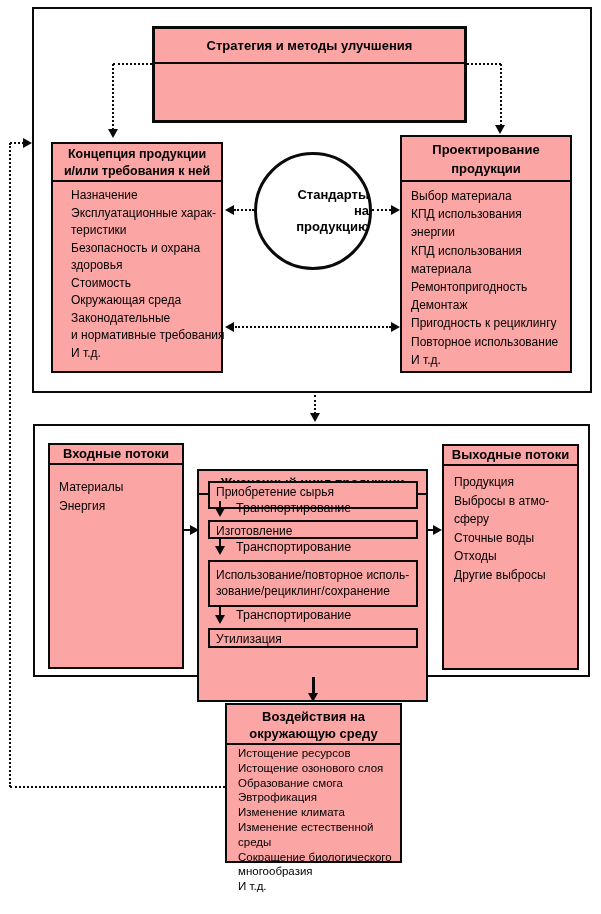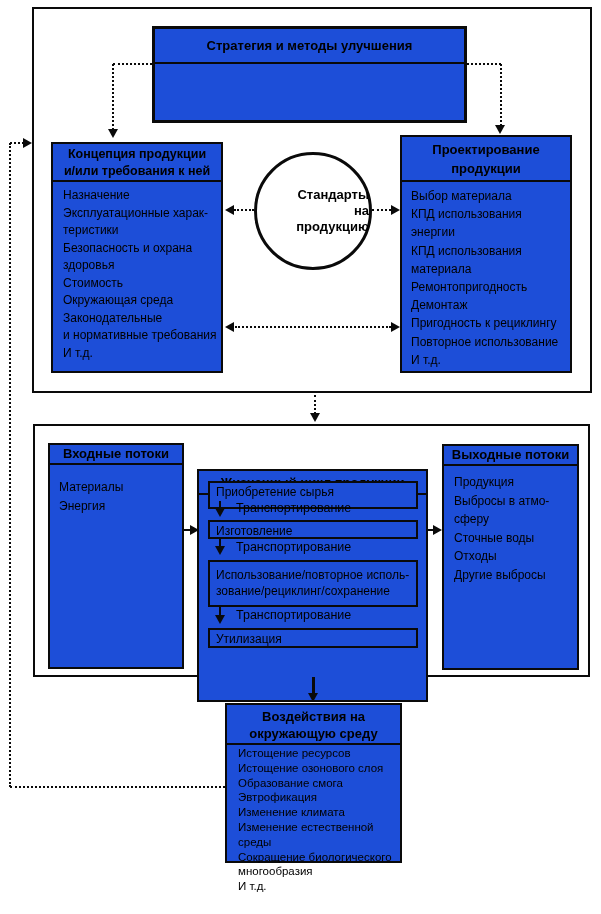--- a/index.html
+++ b/index.html
@@ -1,20 +1,20 @@
 <!DOCTYPE html>
 <html><head>
 <meta charset="utf-8">
 <style>
   html, body { margin: 0; padding: 0; background: #ffffff; }
   body { font-family: "Liberation Sans", sans-serif; color: #000; }
   #canvas { position: relative; width: 601px; height: 914px; background: #fff; overflow: hidden; }
 
   .frame { position: absolute; border: 2px solid #0a0a0a; background: transparent; box-sizing: border-box; }
-  .box   { position: absolute; border: 2px solid #0a0a0a; background: #1d4ed8; box-sizing: border-box; }
+  .box   { position: absolute; border: 2px solid #0a0a0a; background: #fca5a5; box-sizing: border-box; }
   .box.thick { border-width: 3px; }
 
   .hdr { font-weight: bold; text-align: center; border-bottom: 2px solid #0a0a0a; box-sizing: border-box; }
   .content { box-sizing: border-box; }
   .line { white-space: nowrap; }
 
   .dot-h { position: absolute; border-top: 2px dotted #0a0a0a; height: 0; }
   .dot-v { position: absolute; border-left: 2px dotted #0a0a0a; width: 0; }
   .sol-h { position: absolute; height: 2px; background: #0a0a0a; }
   .sol-v { position: absolute; width: 2px; background: #0a0a0a; }
@@ -26,21 +26,21 @@
   .arr-left  { border-top: 5px solid transparent; border-bottom: 5px solid transparent; border-right: 9px solid #0a0a0a; }
 
   
   #top-frame { left: 32px; top: 7px; width: 560px; height: 386px; }
   #strategy-box { left: 152px; top: 26px; width: 315px; height: 97px; }
   #strategy-box .hdr { height: 35px; line-height: 34px; font-size: 13px; }
   #strategy-box .content { padding: 5px 0 0 41px; font-size: 12px; line-height: 17px; }
 
   #concept-box { left: 51px; top: 142px; width: 172px; height: 231px; }
   #concept-box .hdr { height: 38px; font-size: 12.5px; line-height: 17px; padding-top: 2px; }
-  #concept-box .content { padding: 5px 0 0 10px; font-size: 12px; line-height: 17.5px; }
+  #concept-box .content { padding: 5px 0 0 18px; font-size: 12px; line-height: 17.5px; }
 
   #design-box { left: 400px; top: 135px; width: 172px; height: 238px; }
   #design-box .hdr { height: 45px; font-size: 13px; line-height: 19px; padding-top: 3px; }
   #design-box .content { padding: 5px 0 0 9px; font-size: 12px; line-height: 18.2px; }
 
   #standards-circle { position: absolute; left: 254px; top: 152px; width: 118px; height: 118px;
     border: 3px solid #0a0a0a; border-radius: 50%; background: #fff; box-sizing: border-box;
     display: flex; flex-direction: column; justify-content: center; text-align: right;
     font-weight: bold; font-size: 13px; line-height: 16px; }
 

